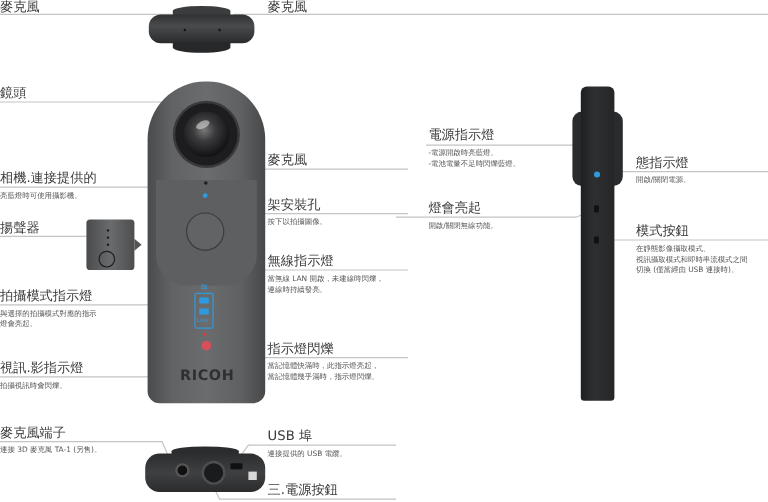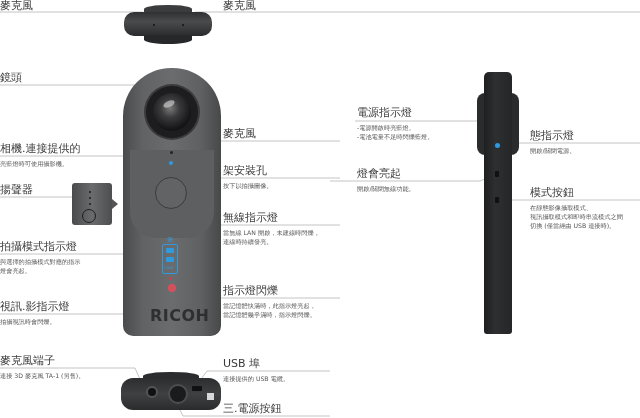--- a/index.html
+++ b/index.html
@@ -24,21 +24,21 @@
   .lens-glint { position: absolute; left: 163px; top: 101px; width: 12px; height: 6px; border-radius: 50%; background: rgba(230,230,230,0.55); transform: rotate(-25deg); }
   .mic-hole { position: absolute; left: 170px; top: 151px; width: 3px; height: 3px; border-radius: 50%; background: #222; }
   .cam-led { position: absolute; left: 169px; top: 161px; width: 4px; height: 4px; border-radius: 50%; background: #2e9be0; }
   .shutter { position: absolute; left: 155px; top: 177px; width: 32px; height: 32px; border-radius: 50%; border: 1px solid #3b3c3e; background: #626365; }
   .wifi-led { position: absolute; left: 165px; top: 236px; width: 10px; height: 8px; color: #2e9be0; font-size: 8px; line-height: 8px; text-align: center; }
   .mode-box { position: absolute; left: 162px; top: 244px; width: 16px; height: 30px; border: 1px solid #2e9be0; border-radius: 2px; }
   .mode-ico { position: absolute; left: 3px; width: 8px; height: 5px; background: #2e9be0; border-radius: 1px; }
   .mode-live { position: absolute; left: 1px; top: 20px; font-size: 4.5px; color: #2e9be0; line-height: 6px; }
   .video-led { position: absolute; left: 169px; top: 277px; width: 3px; height: 3px; border-radius: 50%; background: #c8414b; }
   .mem-led { position: absolute; left: 168px; top: 284px; width: 8px; height: 8px; border-radius: 50%; background: #d6505c; }
-  .ricoh { position: absolute; left: 150px; top: 306px; font-size: 16px; color: #2e2f31; font-weight: bold; letter-spacing: 0.5px; }
+  .ricoh { position: absolute; left: 150px; top: 306px; font-size: 12px; color: #2e2f31; font-weight: bold; letter-spacing: 0.5px; }
 
   
   .speaker-inset { position: absolute; left: 72px; top: 183px; width: 40px; height: 42px; background: linear-gradient(90deg,#4a4b4d,#6a6b6d,#4d4e50); border-radius: 3px; }
   .speaker-dot { position: absolute; left: 17px; width: 2px; height: 2px; background: #1a1a1a; border-radius: 50%; }
   .speaker-logo { position: absolute; left: 10px; top: 26px; width: 14px; height: 14px; border-radius: 50%; border: 1px solid #1e1e1e; }
   .speaker-arrow { position: absolute; left: 112px; top: 199px; width: 0; height: 0; border-top: 5px solid transparent; border-bottom: 5px solid transparent; border-left: 6px solid #555; }
 
   
   .top-view { position: absolute; left: 124px; top: 5px; width: 88px; height: 40px; }
   .top-dome { position: absolute; left: 20px; top: 0; width: 48px; height: 8px; background: #3b3c3e; border-radius: 50% 50% 0 0; }

